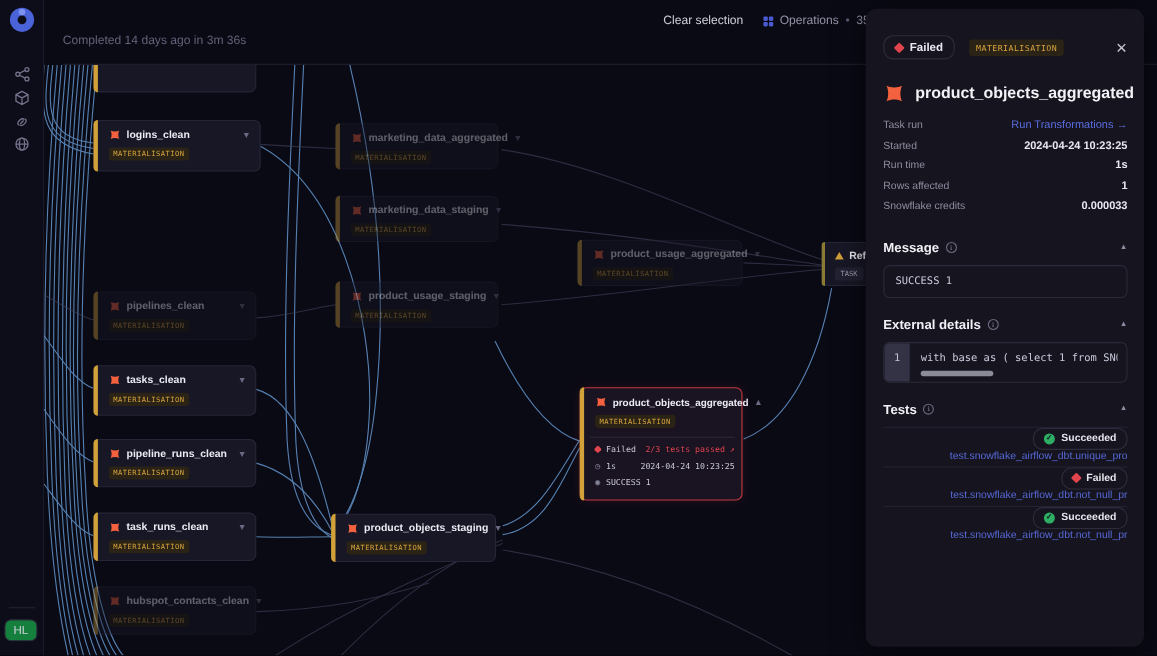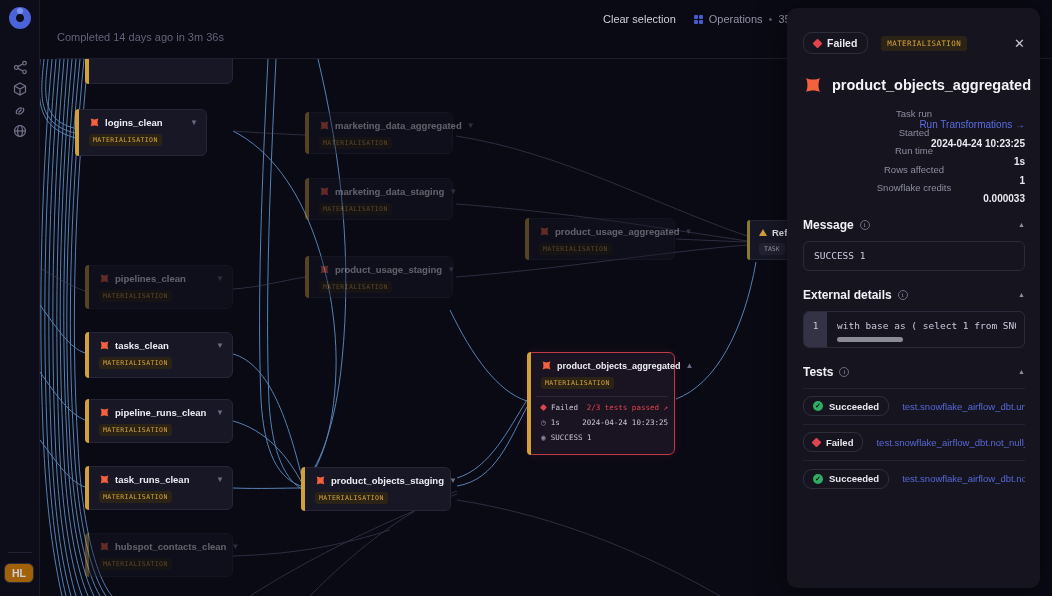--- a/index.html
+++ b/index.html
@@ -10,22 +10,22 @@
   
   #edges { position:absolute; left:0; top:0; z-index:1; }
 
   
   #sidebar { position:absolute; left:0; top:0; width:40px; height:596px; background:#0d0c19; border-right:1px solid #1b1a28; z-index:20; }
   .logo { position:absolute; left:9px; top:7px; width:22px; height:22px; border-radius:50%;
           background:radial-gradient(circle at 50% 50%, #0d0c19 0 3.5px, #4a63d8 4.5px 11px); }
   .logo::after{ content:""; position:absolute; left:8px; top:1px; width:6px; height:6px; border-radius:50%; background:#7d91ef; }
   .snav { position:absolute; left:0; width:40px; height:22px; display:flex; align-items:center; justify-content:center; color:#73728a; }
   .sdiv { position:absolute; left:8px; top:552px; width:24px; border-top:1px solid #232234; }
-  .avatar { position:absolute; left:4px; top:563px; width:30px; height:20px; background:#a16207; border:1px solid #2b2a3a; border-radius:6px;
-            color:#cfcfda; font-size:10.5px; font-weight:bold; display:flex; align-items:center; justify-content:center; }
+  .avatar { position:absolute; left:4px; top:563px; width:30px; height:20px; background:#15803d; border:1px solid #2b2a3a; border-radius:6px;
+            color:#cfcfda; font-size:10.5px; font-weight:normal; display:flex; align-items:center; justify-content:center; }
 
   
   #header { position:absolute; left:40px; top:0; width:1012px; height:59px; background:#0a0a15; z-index:10; }
   #header .hline { position:absolute; left:17px; right:0; bottom:0; border-bottom:1px solid #1f1e2e; }
   .htitle { position:absolute; left:17px; top:9px; font-size:15px; font-weight:bold; color:#f0f0f6; letter-spacing:.1px; }
   .hsub { position:absolute; left:17px; top:31px; font-size:11px; color:#63627a; }
   .hright { position:absolute; left:563px; top:13px; display:flex; align-items:center; gap:18px; }
   .clearsel { font-size:11px; color:#cfcfdb; cursor:pointer; }
   .opgroup { display:flex; align-items:center; gap:6px; font-size:11px; color:#9391a6; }
   .gridicon { display:grid; grid-template-columns:4px 4px; grid-template-rows:4px 4px; gap:1px; }
@@ -65,37 +65,37 @@
   #panel { position:absolute; left:787px; top:8px; width:253px; height:580px; background:#16151f; border-radius:10px; z-index:30;
            box-shadow:0 4px 30px rgba(0,0,0,.55); padding:24px 15px 14px 16px; }
   .prow1 { display:flex; align-items:center; }
   .statuspill { display:flex; align-items:center; gap:6px; border:1px solid #2e2d3c; border-radius:9px; padding:4px 10px; font-size:10.5px; font-weight:bold; color:#e7e7ef; }
   .pbadge { margin-left:13px; font-family:"DejaVu Sans Mono", monospace; font-size:7.5px; color:#d7a43e; background:#2b2315; padding:3px 6px; border-radius:3px; letter-spacing:.4px; }
   .closex { margin-left:auto; color:#c8c8d4; font-size:13px; cursor:pointer; }
   .ptitle-row { display:flex; align-items:center; gap:9px; margin-top:21px; }
   .ptitle { font-size:14.5px; font-weight:bold; color:#f2f2f7; }
   .ppath { margin-top:8px; font-family:"DejaVu Sans Mono", monospace; font-size:9.5px; line-height:1.55; color:#7d7c92; word-break:break-all; width:230px; }
   .details { margin-top:13px; }
-  .drow { display:flex; align-items:center; height:18.5px;flex-direction:column; }
+  .drow { display:flex; align-items:flex-start; height:18.5px; }
   .dlabel { font-size:9.5px; color:#8d8ca0; }
   .dvalue { margin-left:auto; font-size:10px; font-weight:bold; color:#e9e9f2; }
   .dlink { color:#5a6de2 !important; font-weight:normal !important; cursor:pointer; }
   .sechead { display:flex; align-items:center; gap:6px; margin-top:17px; }
   .sechead .t { font-size:12px; font-weight:bold; color:#f0f0f6; }
   .info { width:10px; height:10px; border:1px solid #6a6980; border-radius:50%; color:#8d8ca0; font-size:7px; line-height:9px; text-align:center; font-family:"Liberation Serif", serif; }
   .caret { margin-left:auto; color:#8d8ca0; font-size:7px; cursor:pointer; }
   .codebox { margin-top:9px; border:1px solid #2b2a3a; border-radius:6px; min-height:30px; display:flex; align-items:center; padding:8px 10px;
              font-family:"DejaVu Sans Mono", monospace; font-size:9.5px; color:#cacade; }
   .extbox { margin-top:9px; border:1px solid #2b2a3a; border-radius:6px; display:flex; overflow:hidden; }
   .gutter { width:23px; background:#343346; color:#c5c5d5; font-family:"DejaVu Sans Mono", monospace; font-size:9.5px; display:flex; align-items:flex-start; justify-content:center; padding-top:8px; }
   .extcode { flex:1; padding:8px 8px 5px 10px; min-width:0; }
   .extline { font-family:"DejaVu Sans Mono", monospace; font-size:9.5px; color:#cacade; white-space:nowrap; overflow:hidden; }
   .hthumb { width:66px; height:5px; border-radius:3px; background:#8b8b97; margin-top:6px; }
   .testshr { border-top:1px solid #232233; margin-top:9px; }
-  .testrow { display:flex; align-items:center; height:36px; border-bottom:1px solid #232233; }
+  .testrow { display:flex; align-items:flex-end; height:36px; border-bottom:1px solid #232233;flex-direction:column; }
   .testrow:last-child { border-bottom:none; }
   .tpill { display:flex; align-items:center; gap:6px; border:1px solid #2e2d3c; border-radius:9px; padding:3.5px 9px; font-size:9.5px; font-weight:bold; color:#e7e7ef; flex:none; }
   .tlink { margin-left:13px; font-size:9.5px; color:#5668d6; white-space:nowrap; overflow:hidden; flex:1; cursor:pointer; }
   .okdot { width:10px; height:10px; border-radius:50%; background:#2eae64; color:#0e0e18; font-size:7px; line-height:10px; text-align:center; font-weight:bold; flex:none; }
 </style>
 </head>
 <body>
 
 <div id="app">
 
@@ -197,21 +197,21 @@
       </span>
     </div>
   </div>
   <div class="hbtn-dark"></div>
   <div class="hbtn-blue"></div>
 
   <div class="node" style="left:85px;top:36px;width:148px;height:48px">
       <div class="body"></div>
     </div>
 
-  <div class="node" style="left:75px;top:109px;width:132px;height:47px">
+  <div class="node" style="left:85px;top:109px;width:152px;height:47px">
     <div class="body">
       <div class="trow">
           <span class="dbt"><svg width="11" height="11" viewBox="0 0 14 14">
               <path d="M7 0 C8 3 11 6 14 7 C11 8 8 11 7 14 C6 11 3 8 0 7 C3 6 6 3 7 0 Z" fill="#f4613f" transform="rotate(45 7 7)"></path>
             </svg></span>
         <span class="nlabel">logins_clean</span>
         <span class="chev">▼</span>
         </div>
       <span class="nbadge">MATERIALISATION</span>
     </div>

